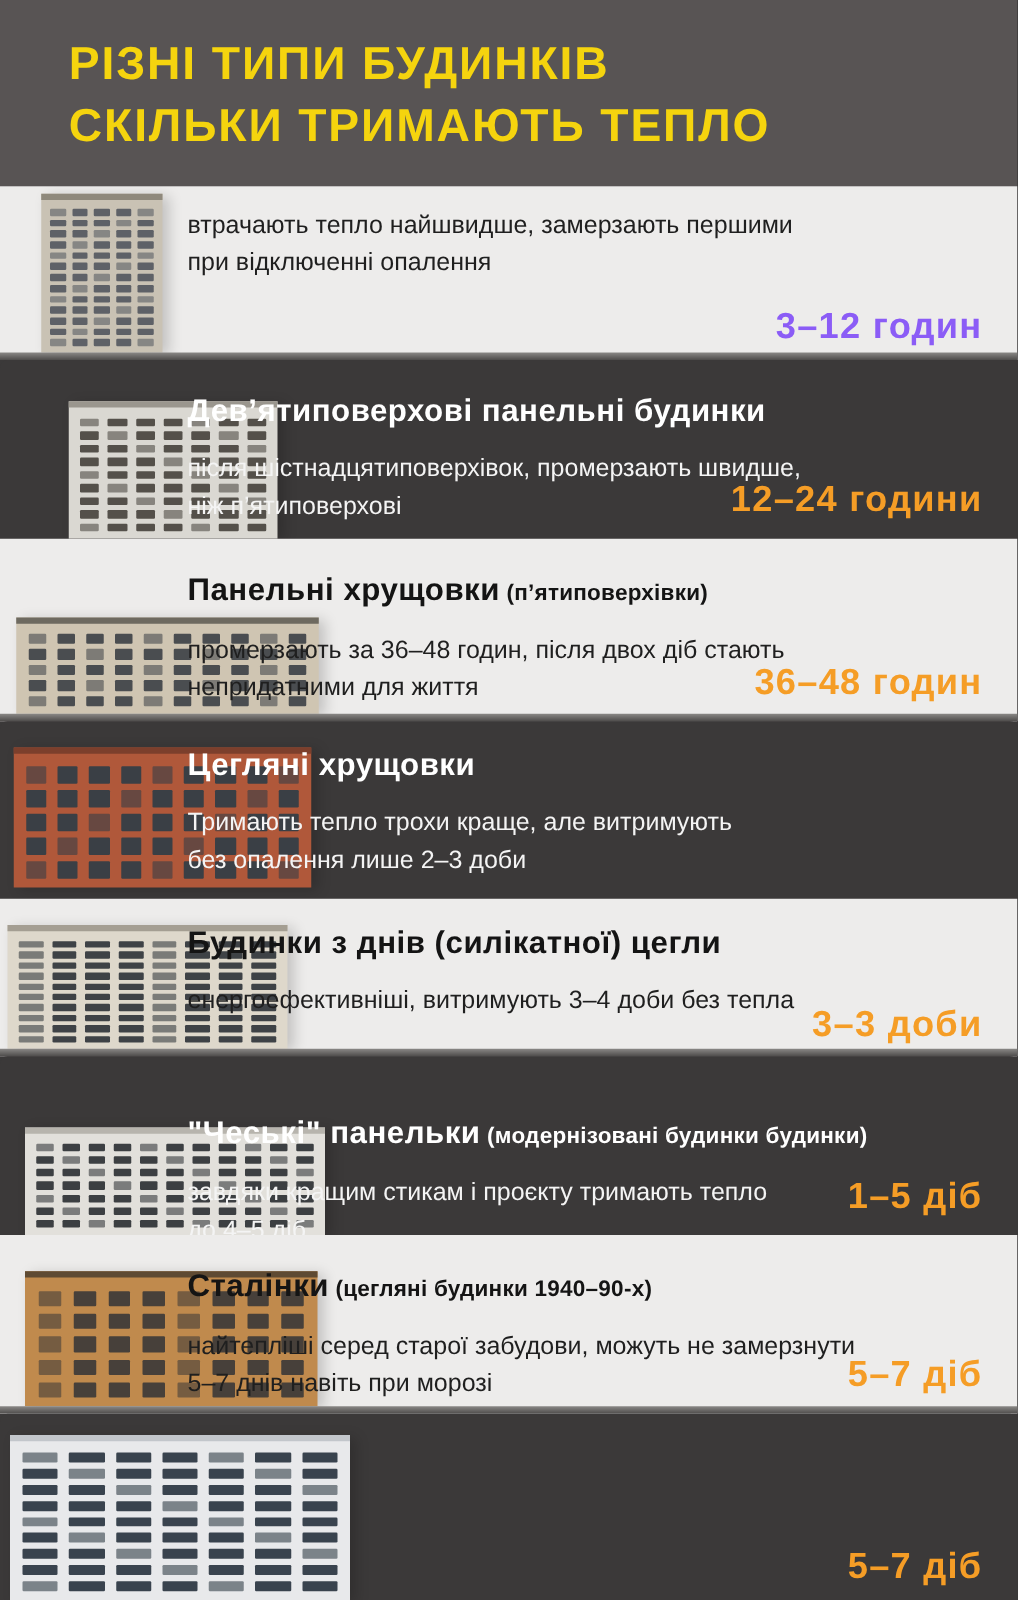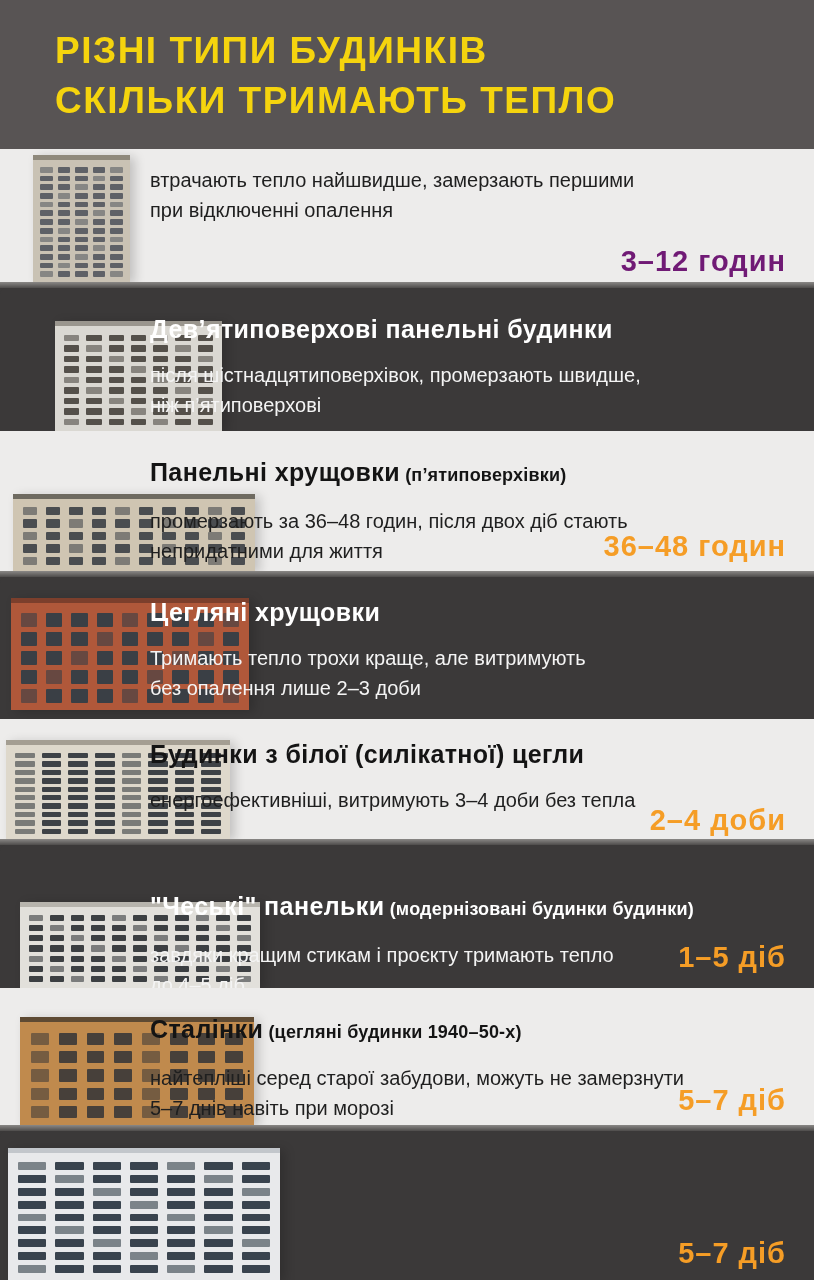--- a/index.html
+++ b/index.html
@@ -143,21 +143,21 @@
           <i style="background: rgb(94, 97, 103); opacity: 0.62;"></i>
           <i style="background: rgb(94, 97, 103);"></i>
           <i style="background: rgb(94, 97, 103);"></i>
           <i style="background: rgb(94, 97, 103);"></i>
           <i style="background: rgb(94, 97, 103); opacity: 0.62;"></i>
         </div>
       </div>
       <div class="content" style="padding-top: 16px;">
         <p>втрачають тепло найшвидше, замерзають першими<br>при відключенні опалення</p>
       </div>
-      <div class="time" style="bottom: 10px; color: #701a75;">3–12 годин</div>
+      <div class="time" style="bottom: 10px; color: #8b5cf6;">3–12 годин</div>
     </section>
     <section class="row dark" style="height: 143px;">
       <div class="building" style="left: 55px; top: 33px; width: 167px; height: 110px; background: rgb(218, 216, 210);">
         <div class="roof" style="background: rgb(154, 150, 142);"></div>
         <div class="wins" style="grid-template-columns: repeat(7, 1fr); gap: 4px 7px; padding: 9px 9px 6px;">
           <i style="background: rgb(84, 80, 74); opacity: 0.62;"></i>
           <i style="background: rgb(84, 80, 74);"></i>
           <i style="background: rgb(84, 80, 74);"></i>
           <i style="background: rgb(84, 80, 74);"></i>
           <i style="background: rgb(84, 80, 74); opacity: 0.62;"></i>
@@ -218,20 +218,21 @@
           <i style="background: rgb(84, 80, 74);"></i>
           <i style="background: rgb(84, 80, 74); opacity: 0.62;"></i>
           <i style="background: rgb(84, 80, 74);"></i>
           <i style="background: rgb(84, 80, 74);"></i>
         </div>
       </div>
       <div class="content" style="padding-top: 26px;">
         <h2>Дев’ятиповерхові панельні будинки</h2>
         <p>після шістнадцятиповерхівок, промерзають швидше,<br>ніж п’ятиповерхові</p>
       </div>
+      <div class="time" style="bottom: 14px; color: rgb(245, 157, 38);">12–24 години</div>
     </section>
     <section class="row light" style="height: 146px;">
       <div class="building" style="left: 13px; top: 63px; width: 242px; height: 77px; background: rgb(207, 197, 178);">
         <div class="roof" style="background: rgb(110, 106, 96);"></div>
         <div class="wins" style="grid-template-columns: repeat(10, 1fr); gap: 4px 9px; padding: 8px 10px 6px;">
           <i style="background: rgb(74, 77, 80); opacity: 0.62;"></i>
           <i style="background: rgb(74, 77, 80);"></i>
           <i style="background: rgb(74, 77, 80);"></i>
           <i style="background: rgb(74, 77, 80);"></i>
           <i style="background: rgb(74, 77, 80); opacity: 0.62;"></i>
@@ -424,24 +425,24 @@
           <i style="background: rgb(62, 66, 70);"></i>
           <i style="background: rgb(62, 66, 70);"></i>
           <i style="background: rgb(62, 66, 70);"></i>
           <i style="background: rgb(62, 66, 70); opacity: 0.62;"></i>
           <i style="background: rgb(62, 66, 70);"></i>
           <i style="background: rgb(62, 66, 70);"></i>
           <i style="background: rgb(62, 66, 70);"></i>
         </div>
       </div>
       <div class="content" style="padding-top: 20px;">
-        <h2>Будинки з білої (силікатної) цегли</h2>
+        <h2>Будинки з днів (силікатної) цегли</h2>
         <p>енергоефективніші, витримують 3–4 доби без тепла</p>
       </div>
-      <div class="time" style="bottom: 8px; color: rgb(245, 157, 38);">2–4 доби</div>
+      <div class="time" style="bottom: 8px; color: rgb(245, 157, 38);">3–3 доби</div>
     </section>
     <section class="row dark" style="height: 143px;">
       <div class="building" style="left: 20px; top: 57px; width: 240px; height: 86px; background: rgb(226, 224, 219);">
         <div class="roof" style="background: rgb(183, 180, 173);"></div>
         <div class="wins" style="grid-template-columns: repeat(11, 1fr); gap: 4px 7px; padding: 8px 9px 6px;">
           <i style="background: rgb(60, 63, 66); opacity: 0.62;"></i>
           <i style="background: rgb(60, 63, 66);"></i>
           <i style="background: rgb(60, 63, 66);"></i>
           <i style="background: rgb(60, 63, 66);"></i>
           <i style="background: rgb(60, 63, 66); opacity: 0.62;"></i>
@@ -565,21 +566,21 @@
           <i style="background: rgb(71, 64, 58);"></i>
           <i style="background: rgb(71, 64, 58);"></i>
           <i style="background: rgb(71, 64, 58);"></i>
           <i style="background: rgb(71, 64, 58); opacity: 0.62;"></i>
           <i style="background: rgb(71, 64, 58);"></i>
           <i style="background: rgb(71, 64, 58);"></i>
           <i style="background: rgb(71, 64, 58);"></i>
         </div>
       </div>
       <div class="content" style="padding-top: 26px;">
-        <h2>Сталінки<span class="subtitle"> (цегляні будинки 1940–50-х)</span></h2>
+        <h2>Сталінки<span class="subtitle"> (цегляні будинки 1940–90-х)</span></h2>
         <p>найтепліші серед старої забудови, можуть не замерзнути<br>5–7 днів навіть при морозі</p>
       </div>
       <div class="time" style="bottom: 14px; color: rgb(245, 157, 38);">5–7 діб</div>
     </section>
     <section class="row dark" style="height: 149px;">
       <div class="building" style="left: 8px; top: 17px; width: 272px; height: 132px; background: rgb(232, 233, 235);">
         <div class="roof" style="background: rgb(194, 198, 203);"></div>
         <div class="wins" style="grid-template-columns: repeat(7, 1fr); gap: 5px 9px; padding: 9px 10px 7px;">
           <i style="background: rgb(57, 67, 78); opacity: 0.62;"></i>
           <i style="background: rgb(57, 67, 78);"></i>

